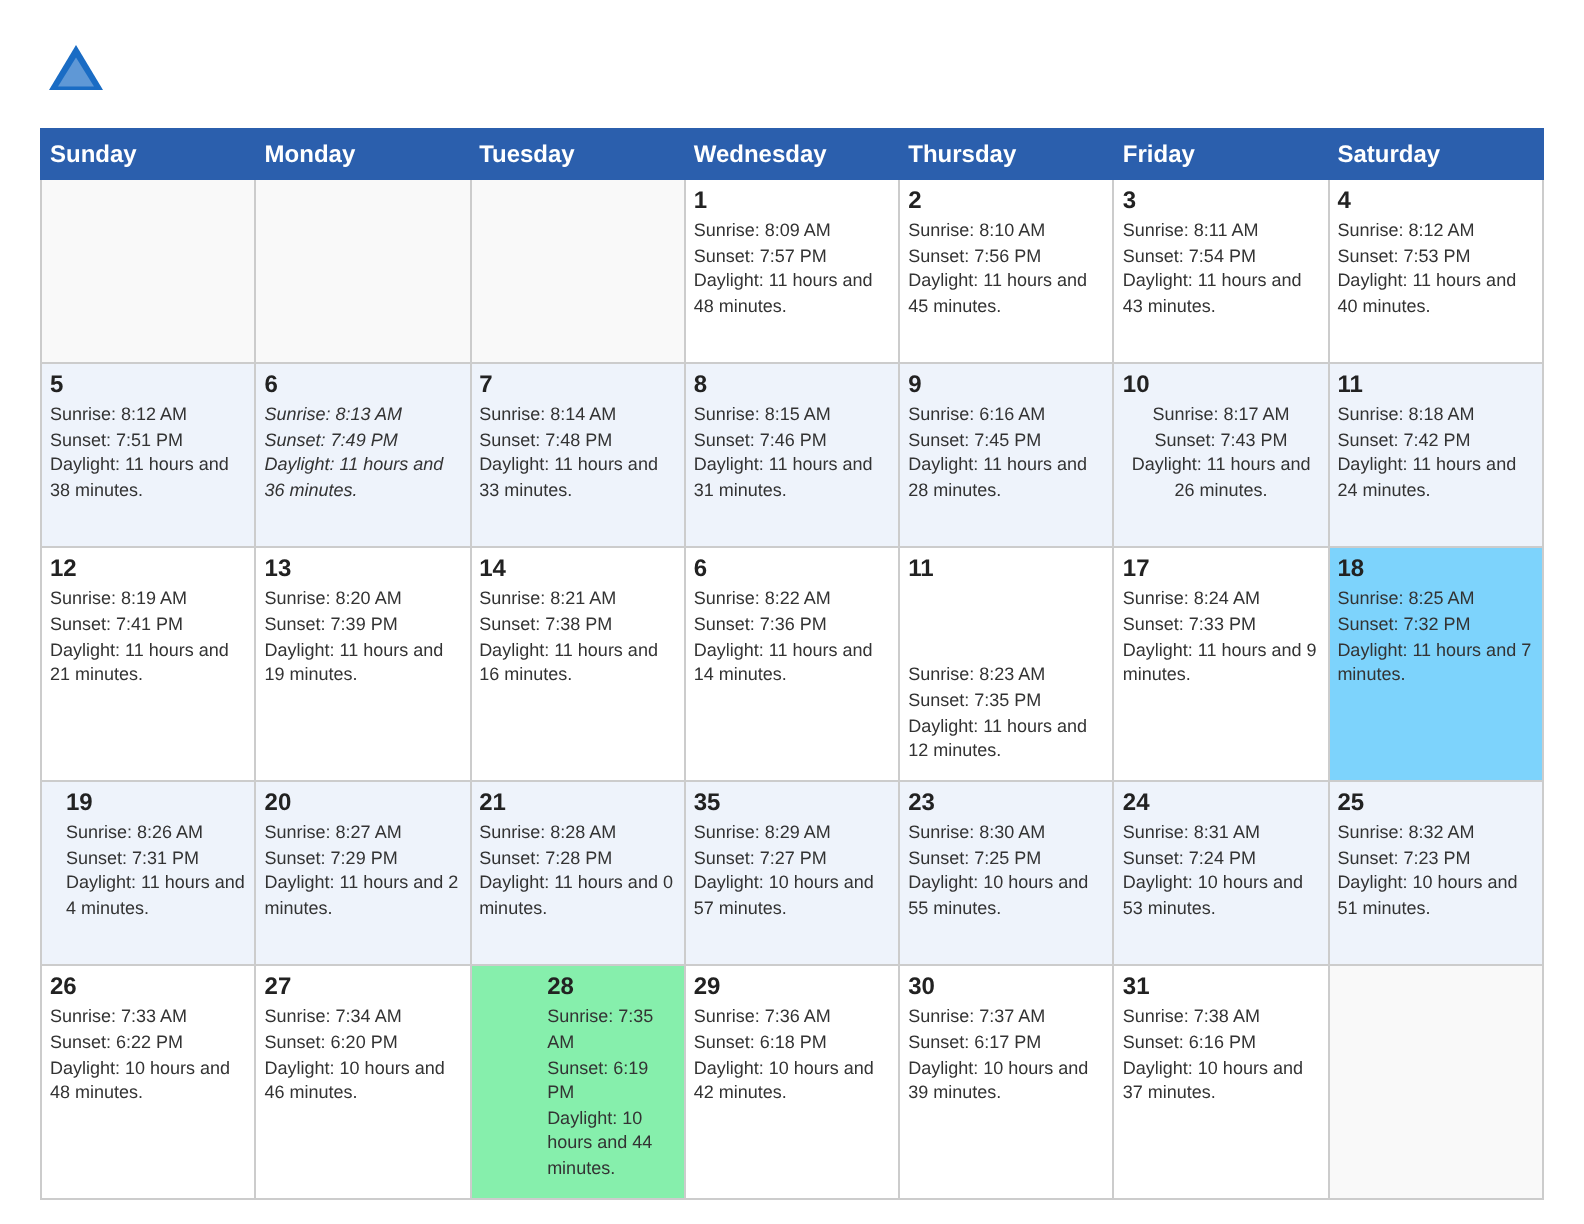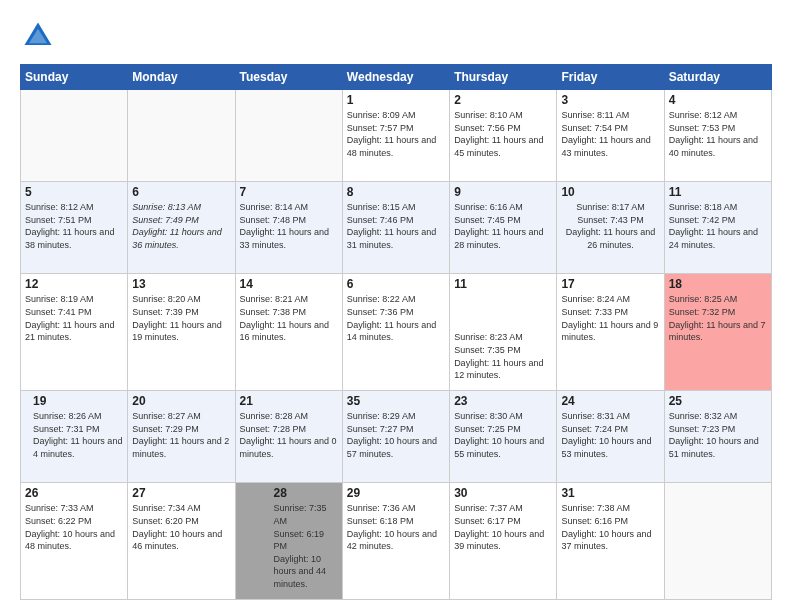--- a/index.html
+++ b/index.html
@@ -230,21 +230,21 @@
             <div class="cell-info" style="white-space: pre-line; margin-top: 40px;">Sunrise: 8:23 AM
 Sunset: 7:35 PM
 Daylight: 11 hours and 12 minutes.</div>
           </td>
           <td style="background: rgb(255, 255, 255);">
             <span class="day-num">17</span>
             <div class="cell-info" style="white-space: pre-line;">Sunrise: 8:24 AM
 Sunset: 7:33 PM
 Daylight: 11 hours and 9 minutes.</div>
           </td>
-          <td style="background: #fca5a5;">
+          <td style="background: #7dd3fc;">
             <span class="day-num">18</span>
             <div class="cell-info" style="white-space: pre-line;">Sunrise: 8:25 AM
 Sunset: 7:32 PM
 Daylight: 11 hours and 7 minutes.</div>
           </td>
         </tr>
         <tr>
           <td style="background: rgb(238, 243, 251); padding-left: 12px;">
             <span class="day-num">19</span>
             <div class="cell-info" style="white-space: pre-line;">Sunrise: 8:26 AM
@@ -294,21 +294,21 @@
             <div class="cell-info" style="white-space: pre-line;">Sunrise: 7:33 AM
 Sunset: 6:22 PM
 Daylight: 10 hours and 48 minutes.</div>
           </td>
           <td style="background: rgb(255, 255, 255);">
             <span class="day-num">27</span>
             <div class="cell-info" style="white-space: pre-line;">Sunrise: 7:34 AM
 Sunset: 6:20 PM
 Daylight: 10 hours and 46 minutes.</div>
           </td>
-          <td style="background: #a3a3a3; padding-left: 38px;">
+          <td style="background: #86efac; padding-left: 38px;">
             <span class="day-num">28</span>
             <div class="cell-info" style="white-space: pre-line;">Sunrise: 7:35 AM
 Sunset: 6:19 PM
 Daylight: 10 hours and 44 minutes.</div>
           </td>
           <td style="background: rgb(255, 255, 255);">
             <span class="day-num">29</span>
             <div class="cell-info" style="white-space: pre-line;">Sunrise: 7:36 AM
 Sunset: 6:18 PM
 Daylight: 10 hours and 42 minutes.</div>

